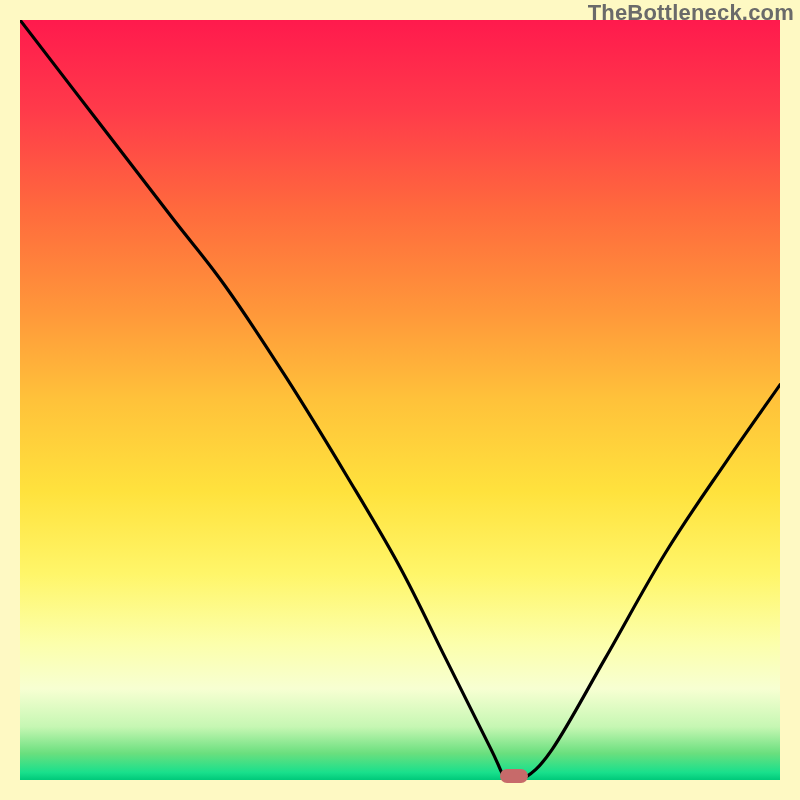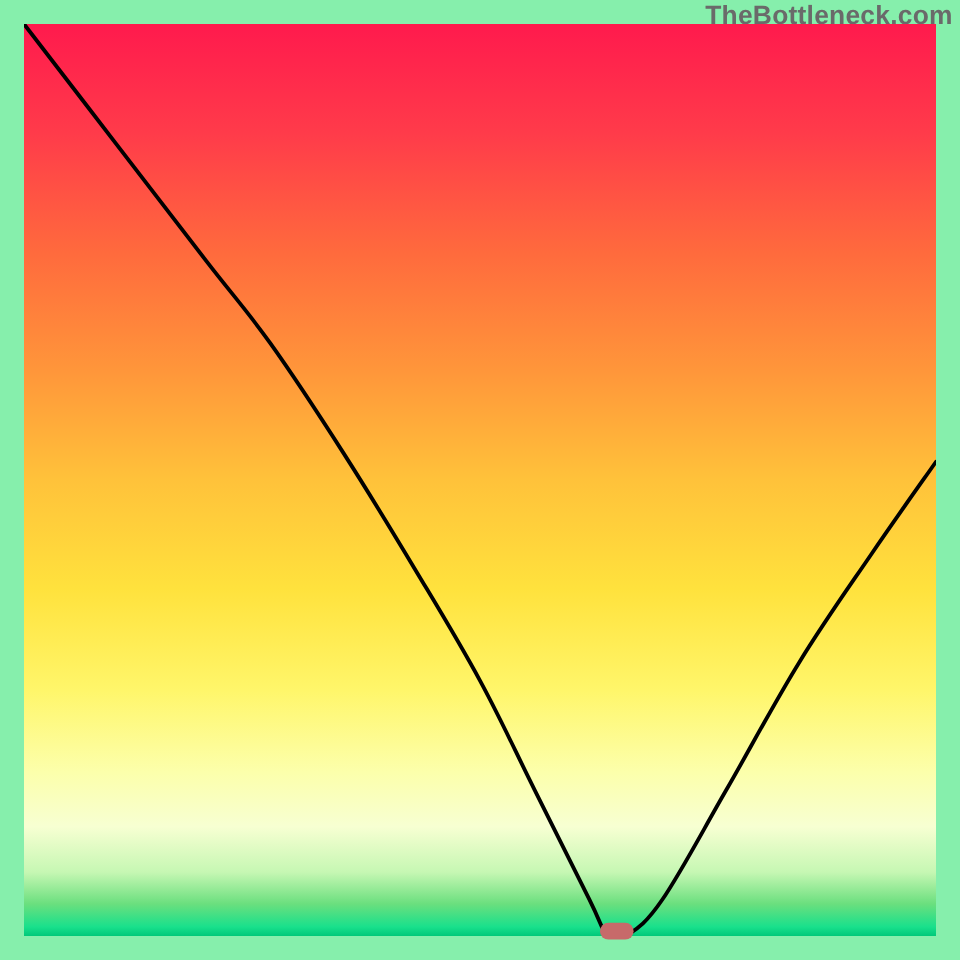--- a/index.html
+++ b/index.html
@@ -7,21 +7,21 @@
     padding: 0;
     width: 800px;
     height: 800px;
     background: #000;
     overflow: hidden;
   }
   .frame {
     position: relative;
     width: 800px;
     height: 800px;
-    background: #86efac;
+    background: #fef9c3;
   }
   .plot-area {
     position: absolute;
     left: 20px;
     top: 20px;
     width: 760px;
     height: 760px;
     background: linear-gradient(to bottom,
       #ff1a4d 0%,
       #ff3b4a 12%,

